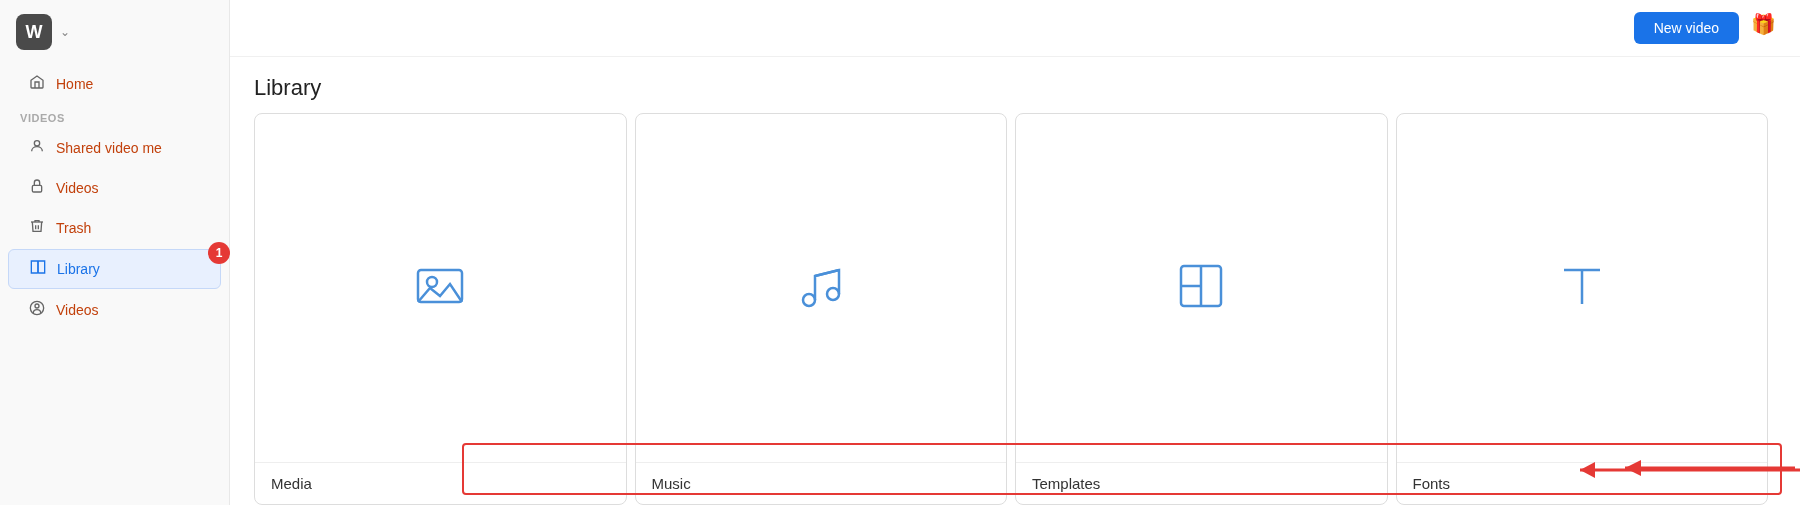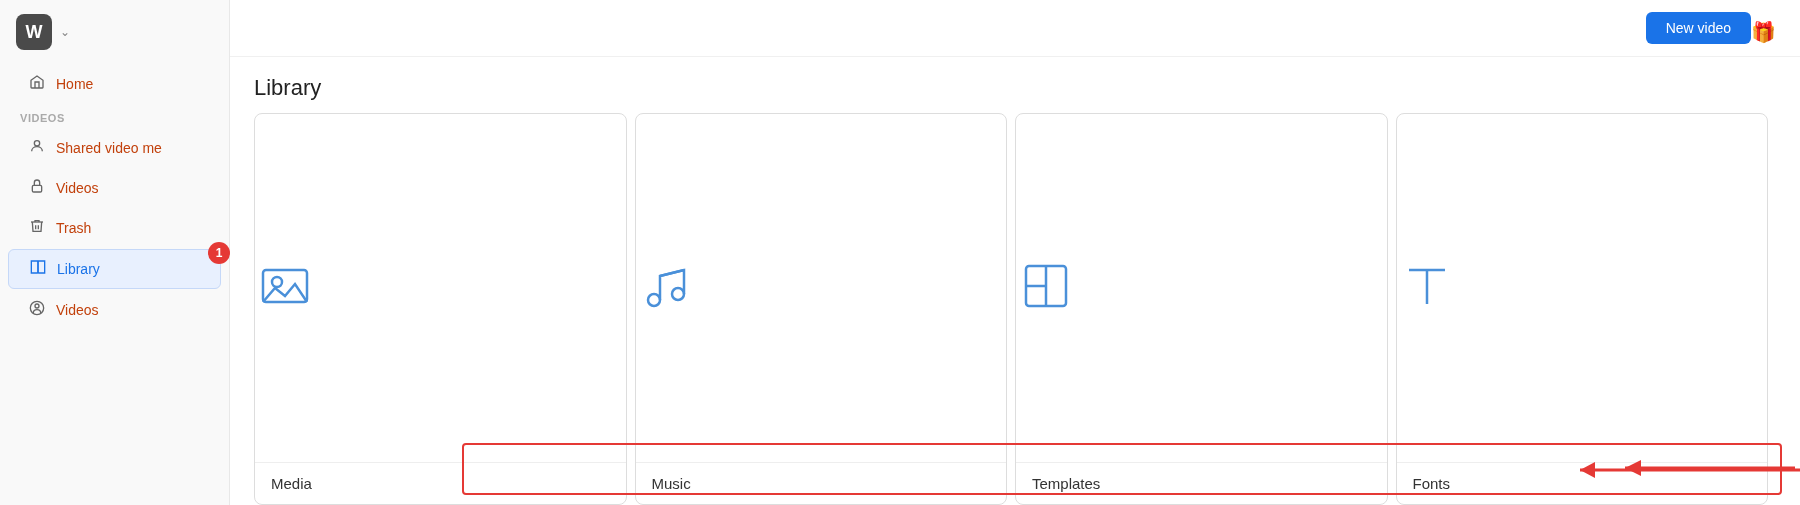--- a/index.html
+++ b/index.html
@@ -89,21 +89,22 @@
     }
     .top-bar {
       display: flex;
       align-items: center;
       justify-content: flex-end;
       padding: 12px 24px;
       border-bottom: 1px solid #f0f0f0;
     }
     .top-bar-actions {
       display: flex;
-      align-items: flex-end;
+      align-items: flex-start;
+      gap: 12px;
     }
     .new-video-btn {
       background: #1a73e8;
       color: #fff;
       border: none;
       border-radius: 6px;
       padding: 8px 20px;
       font-size: 14px;
       font-weight: 500;
       cursor: pointer;
@@ -132,21 +133,21 @@
       position: relative;
     }
 
     .library-card {
       flex: 1;
       border: 1px solid #ddd;
       border-radius: 8px;
       margin: 0 8px 0 0;
       display: flex;
       flex-direction: column;
-      align-items: flex-start;
+      align-items: center;
       justify-content: space-between;
       min-height: 220px;
       overflow: hidden;
       position: relative;
     }
     .library-card:last-child { margin-right: 0; }
 
     .card-icon-area {
       flex: 1;
       display: flex;

